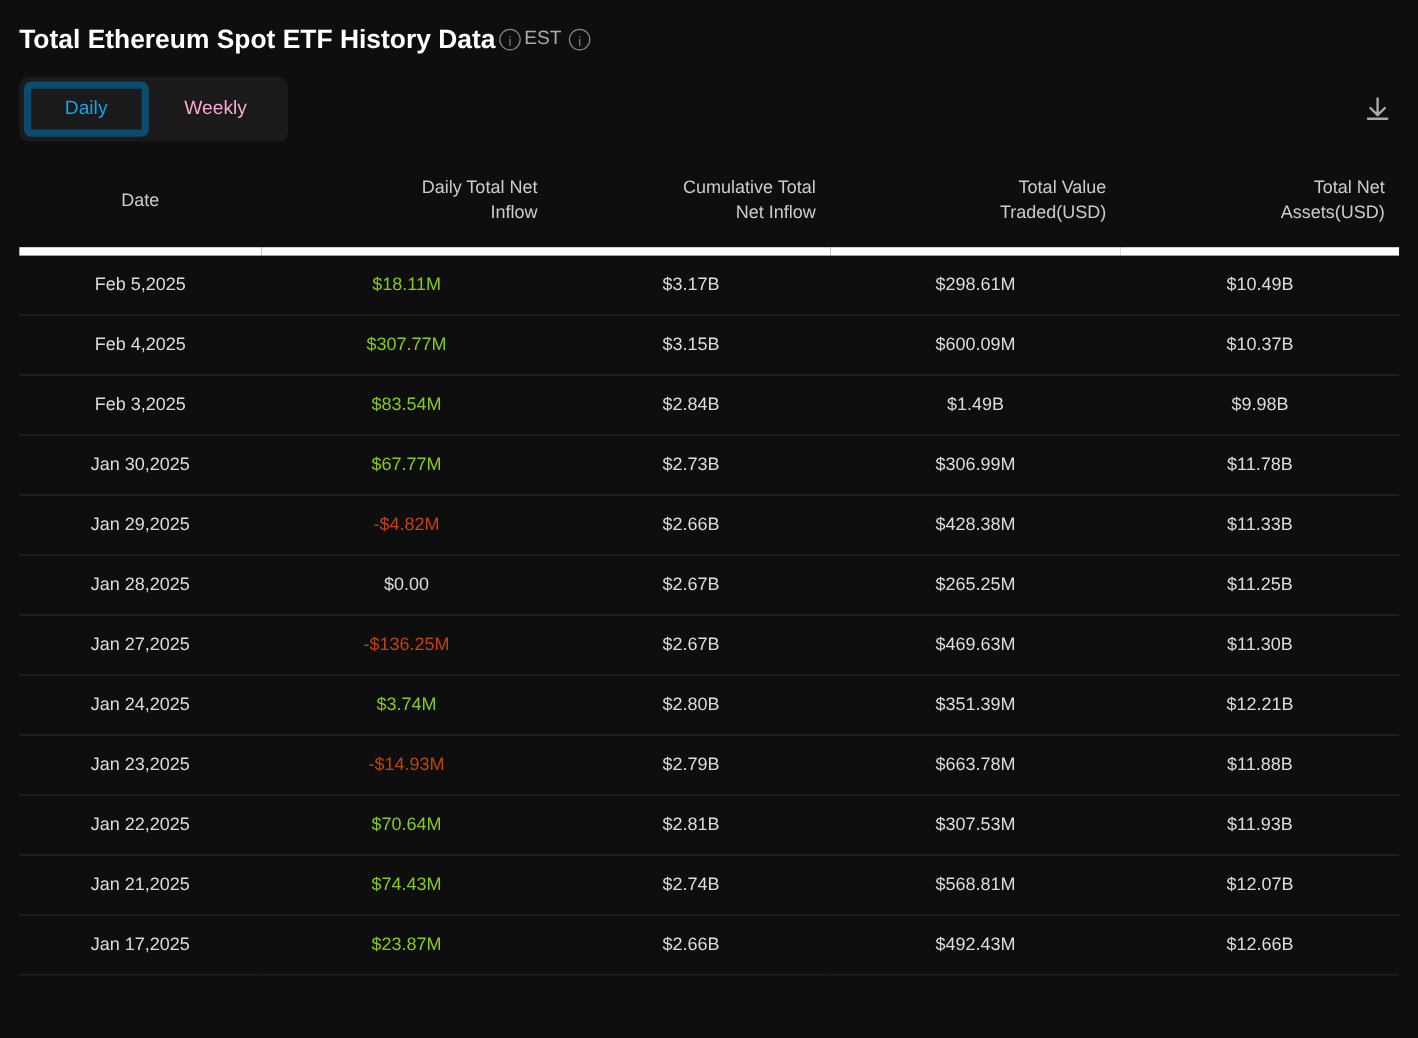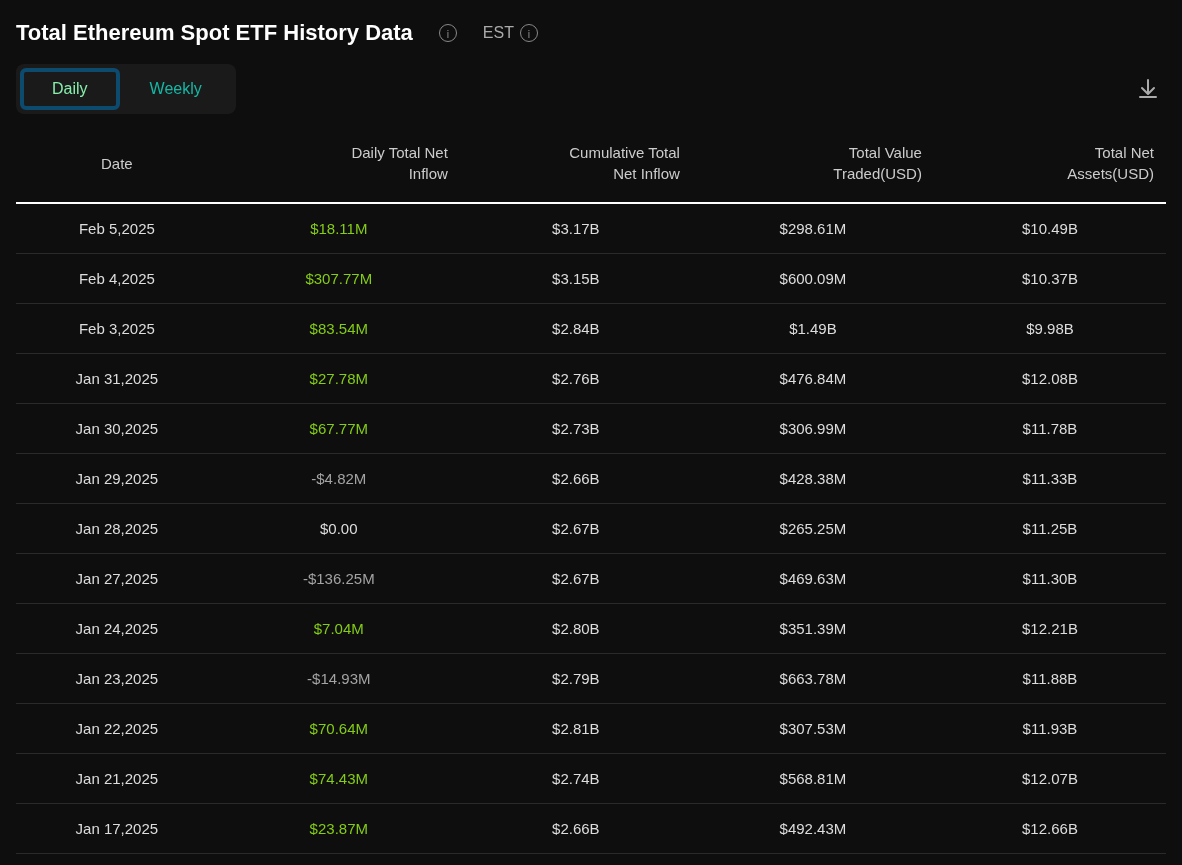--- a/index.html
+++ b/index.html
@@ -10,21 +10,21 @@
       width: 1182px;
       min-height: 865px;
       overflow-x: hidden;
     }
     .container {
       padding: 20px 16px 0 16px;
     }
     .title-row {
       display: flex;
       align-items: center;
-      gap: 26px;
+      gap: 3px;
       margin-bottom: 18px;
     }
     .page-title {
       font-size: 22px;
       font-weight: 700;
       color: #ffffff;
     }
     .info-icon {
       display: inline-flex;
       align-items: center;
@@ -63,25 +63,25 @@
       padding: 8px 28px;
       border-radius: 6px;
       font-size: 16px;
       font-weight: 500;
       cursor: pointer;
       border: none;
       background: transparent;
     }
     .tab.active {
       background: transparent;
-      color: #86efac;
-      border: 4px solid #0c4a6e;
+      color: #0ea5e9;
+      border: 6px solid #0c4a6e;
     }
     .tab.inactive {
-      color: #14b8a6;
+      color: #f9a8d4;
       border: 2px solid transparent;
     }
     .download-btn {
       width: 36px;
       height: 36px;
       display: flex;
       align-items: center;
       justify-content: center;
       cursor: pointer;
       color: #ccc;
@@ -91,21 +91,21 @@
       margin-top: 10px;
       width: 100%;
       overflow-y: auto;
       position: relative;
     }
     table {
       width: 100%;
       border-collapse: collapse;
     }
     thead tr {
-      border-bottom: 2px solid #ffffff;
+      border-bottom: 7px solid #ffffff;
     }
     th {
       padding: 18px 12px;
       text-align: right;
       font-size: 15px;
       font-weight: 400;
       color: #cccccc;
       line-height: 1.4;
       vertical-align: middle;
     }
@@ -121,21 +121,21 @@
       vertical-align: middle;
     }
     td:first-child {
       color: #dddddd;
       font-weight: 400;
     }
     .positive {
       color: #84cc16;
     }
     .negative {
-      color: #a3a3a3;
+      color: #c2410c;
     }
     .neutral {
       color: #dddddd;
     }
     .col-date { width: 200px; }
     .col-daily { width: 240px; }
     .col-cumulative { width: 230px; }
     .col-traded { width: 240px; }
     .col-assets { width: 230px; }
   </style>
@@ -192,27 +192,20 @@
       <td class="neutral">$10.37B</td>
     </tr>
           <tr>
       <td>Feb 3,2025</td>
       <td class="positive">$83.54M</td>
       <td class="neutral">$2.84B</td>
       <td class="neutral">$1.49B</td>
       <td class="neutral">$9.98B</td>
     </tr>
           <tr>
-      <td>Jan 31,2025</td>
-      <td class="positive">$27.78M</td>
-      <td class="neutral">$2.76B</td>
-      <td class="neutral">$476.84M</td>
-      <td class="neutral">$12.08B</td>
-    </tr>
-          <tr>
       <td>Jan 30,2025</td>
       <td class="positive">$67.77M</td>
       <td class="neutral">$2.73B</td>
       <td class="neutral">$306.99M</td>
       <td class="neutral">$11.78B</td>
     </tr>
           <tr>
       <td>Jan 29,2025</td>
       <td class="negative">-$4.82M</td>
       <td class="neutral">$2.66B</td>
@@ -228,21 +221,21 @@
     </tr>
           <tr>
       <td>Jan 27,2025</td>
       <td class="negative">-$136.25M</td>
       <td class="neutral">$2.67B</td>
       <td class="neutral">$469.63M</td>
       <td class="neutral">$11.30B</td>
     </tr>
           <tr>
       <td>Jan 24,2025</td>
-      <td class="positive">$7.04M</td>
+      <td class="positive">$3.74M</td>
       <td class="neutral">$2.80B</td>
       <td class="neutral">$351.39M</td>
       <td class="neutral">$12.21B</td>
     </tr>
           <tr>
       <td>Jan 23,2025</td>
       <td class="negative">-$14.93M</td>
       <td class="neutral">$2.79B</td>
       <td class="neutral">$663.78M</td>
       <td class="neutral">$11.88B</td>

